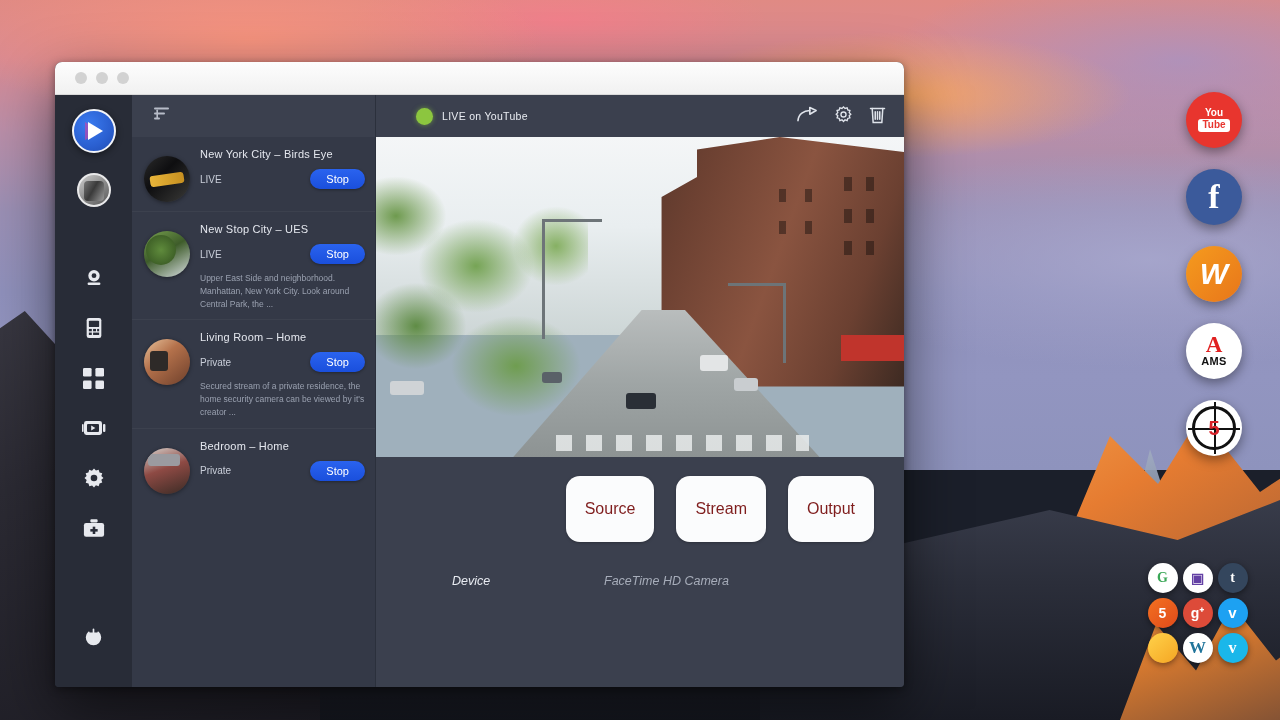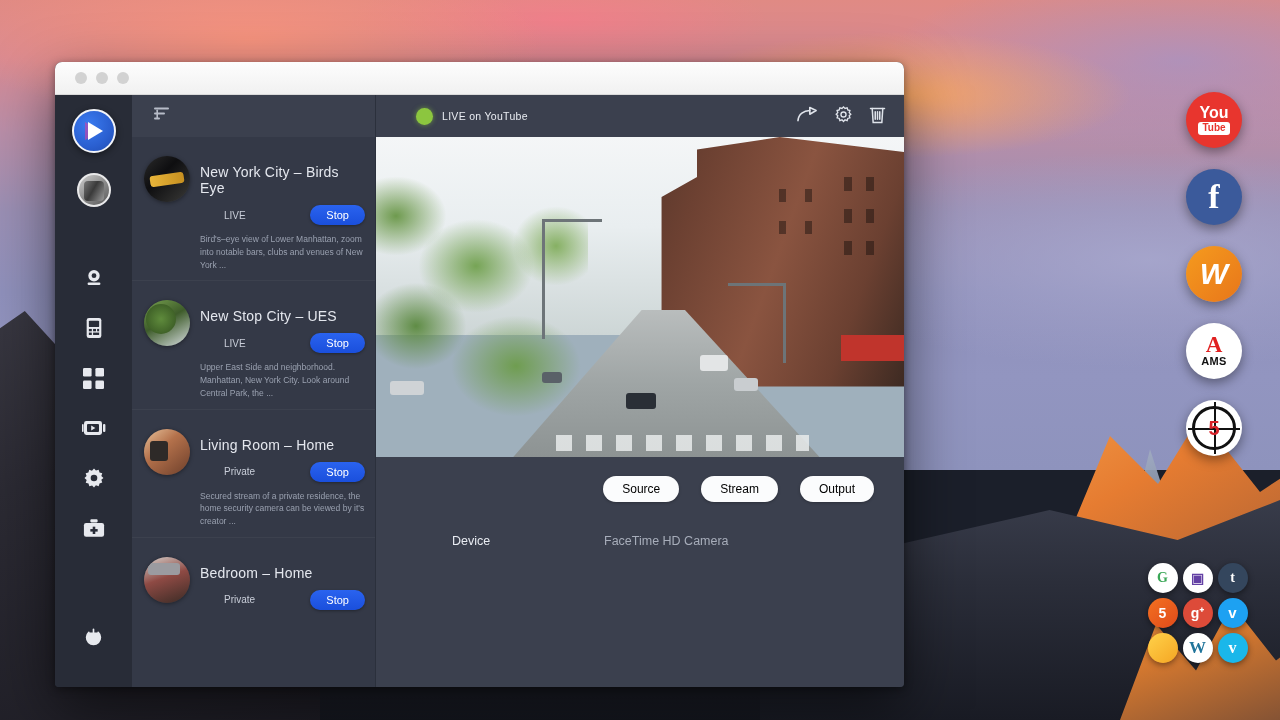--- a/index.html
+++ b/index.html
@@ -123,23 +123,23 @@
   .th1::after{content:"";position:absolute;left:6px;top:18px;width:34px;height:11px;border-radius:3px;background:linear-gradient(90deg,#e8b53a,#c79020);transform:rotate(-8deg);}
   .th2{background:linear-gradient(150deg,#78a24f 0%,#3e5c2a 45%,#d8dee2 100%);}
   .th2::after{content:"";position:absolute;left:2px;top:4px;width:30px;height:30px;border-radius:50%;background:radial-gradient(circle,#5f8b3c,#32501f);}
   .th3{background:linear-gradient(140deg,#e8c39c 0%,#b4714b 40%,#6d3f2b 100%);}
   .th3::after{content:"";position:absolute;left:6px;top:12px;width:18px;height:20px;background:#2e2a28;border-radius:3px;}
   .th4{background:linear-gradient(160deg,#d8d4cf 0%,#8e4a44 45%,#3a2b25 100%);}
   .th4::after{content:"";position:absolute;left:4px;top:6px;width:32px;height:12px;background:#9b9ba0;border-radius:3px;}
   .th5{background:linear-gradient(150deg,#9fb2ad 0%,#5c7571 45%,#2f3d3c 100%);}
   .th5::after{content:"";position:absolute;right:2px;top:14px;width:18px;height:16px;background:linear-gradient(90deg,#d94f3a,#e8c23a);border-radius:2px;}
   .cam-body{flex:1;min-width:0;}
-  .cam-title{color:#e4e7ee;font-size:14px;letter-spacing:.2px;margin:18px 0 9px;}
+  .cam-title{color:#e4e7ee;font-size:11px;letter-spacing:.2px;margin:2px 0 9px;}
   .cam-row{display:flex;align-items:center;justify-content:space-between;margin-bottom:8px;}
-  .cam-state{color:#c9ced9;font-size:10px;margin-left:24px;}
+  .cam-state{color:#c9ced9;font-size:10px;}
   .pill-btn{
     background:linear-gradient(180deg,#2a63ef,#1a4fdc);color:#fff;border:none;
     border-radius:12px;padding:4px 16px;font-size:11px;font-weight:normal;
     font-family:"Liberation Sans",sans-serif;cursor:pointer;box-shadow:0 1px 3px rgba(0,0,0,.35);
   }
   .cam-desc{color:#9aa1b0;font-size:8.5px;line-height:1.5;}
   .add-cam{
     display:flex;align-items:center;justify-content:center;gap:10px;
     padding:26px 0 0;cursor:pointer;
   }
@@ -177,39 +177,39 @@
     clip-path:polygon(42% 0%,56% 0%,100% 100%,0% 100%);}
   .cross{position:absolute;bottom:6px;left:34%;width:48%;height:16px;
     background:repeating-linear-gradient(90deg,#e8ebeb 0 16px, rgba(255,255,255,0) 16px 30px);opacity:.85;}
   .car{position:absolute;border-radius:3px;background:#2a2f36;}
   .red-awn{position:absolute;right:0;top:62%;width:12%;height:8%;background:#c0342c;}
   .pole{position:absolute;background:#6d7478;}
 
   
   .tabs{display:flex;justify-content:flex-end;gap:22px;padding:19px 30px 0 0;}
   .tab{
-    background:#fbfcfd;color:#000000;border:none;border-radius:14px;
-    padding:6px 19px;font-size:12px;font-family:"Liberation Sans",sans-serif;cursor:pointer;
+    background:#fbfcfd;color:#7f1d1d;border:none;border-radius:14px;
+    padding:24px 19px;font-size:16px;font-family:"Liberation Sans",sans-serif;cursor:pointer;
     box-shadow:0 1px 3px rgba(0,0,0,.25);
   }
 
   
-  .info{padding:32px 12px 0 76px;}
+  .info{padding:32px 12px 0 76px;font-style:italic;}
   .info-row{display:flex;margin-bottom:22px;}
   .info-label{width:152px;color:#e9ecf2;font-size:12.5px;}
   .info-value{color:#a7adba;font-size:12.5px;}
 
   
   .dock{position:absolute;right:38px;top:92px;display:flex;flex-direction:column;gap:21px;}
   .dock-ico{
     width:56px;height:56px;border-radius:50%;display:flex;align-items:center;justify-content:center;
     box-shadow:0 4px 12px rgba(0,0,0,.4);cursor:pointer;
   }
   .d-yt{background:#e8352e;flex-direction:column;gap:1px;}
-  .yt-you{color:#fff;font-size:16px;font-weight:bold;line-height:1;}
+  .yt-you{color:#fff;font-size:10px;font-weight:bold;line-height:1;}
   .yt-tube{background:#fff;color:#e8352e;font-size:10px;font-weight:bold;border-radius:3px;padding:0 4px;line-height:1.25;}
   .d-fb{background:#3b5a9b;color:#fff;font-size:34px;font-family:"Liberation Serif",serif;font-weight:bold;line-height:1;}
   .d-w{background:linear-gradient(135deg,#f59b1e,#e8761a);color:#fff;font-size:30px;font-weight:bold;font-style:italic;}
   .d-ams{background:#fff;flex-direction:column;gap:0;}
   .ams-a{color:#e02020;font-size:23px;font-weight:bold;line-height:.85;font-family:"Liberation Serif",serif;}
   .ams-t{color:#111;font-size:11px;font-weight:bold;letter-spacing:.4px;}
   .d-five{background:#fff;position:relative;}
   .five-ring{
     position:absolute;inset:6px;border-radius:50%;border:3px solid #111;
     display:flex;align-items:center;justify-content:center;
@@ -357,21 +357,20 @@
       <div class="cam-list">
 
         <div class="cam-card">
           <div class="thumb th1"></div>
           <div class="cam-body">
             <div class="cam-title">New York City – Birds Eye</div>
             <div class="cam-row">
               <span class="cam-state">LIVE</span>
               <button class="pill-btn">Stop</button>
             </div>
-            <div class="cam-desc">Bird's–eye view of Lower Manhattan, zoom into notable bars, clubs and venues of New York ...</div>
           </div>
         </div>
 
         <div class="cam-card">
           <div class="thumb th2"></div>
           <div class="cam-body">
             <div class="cam-title">New Stop City – UES</div>
             <div class="cam-row">
               <span class="cam-state">LIVE</span>
               <button class="pill-btn">Stop</button>

